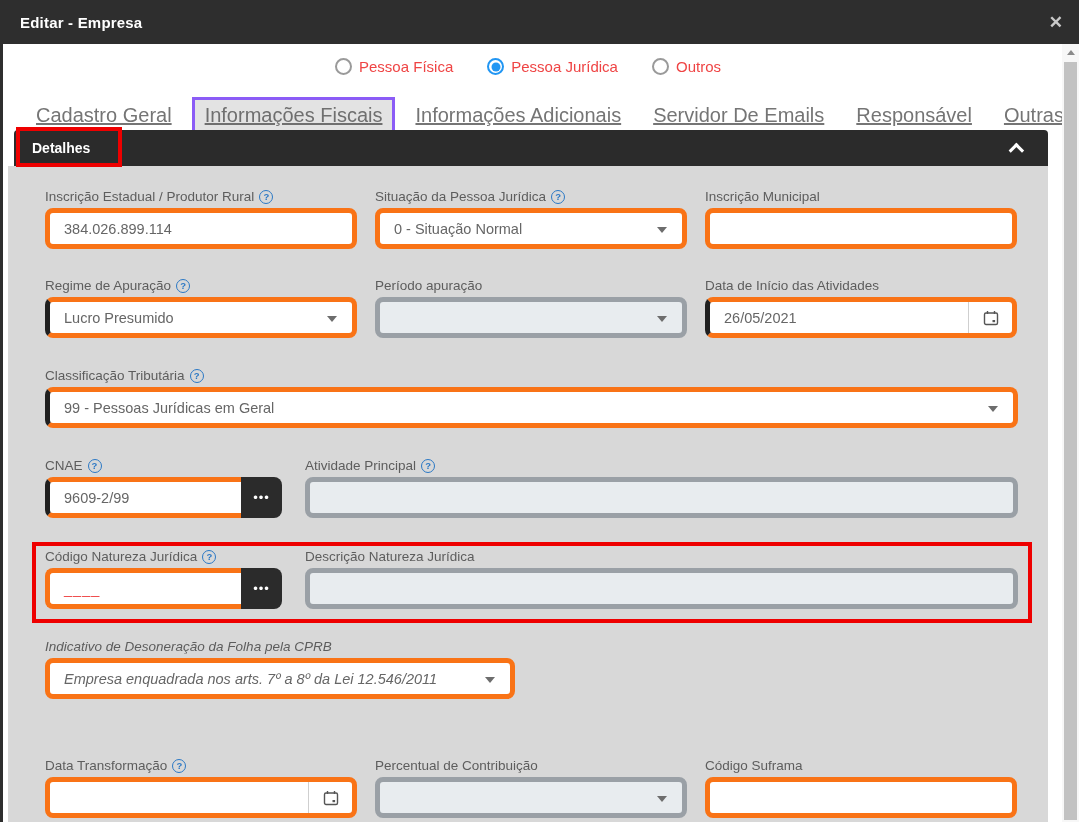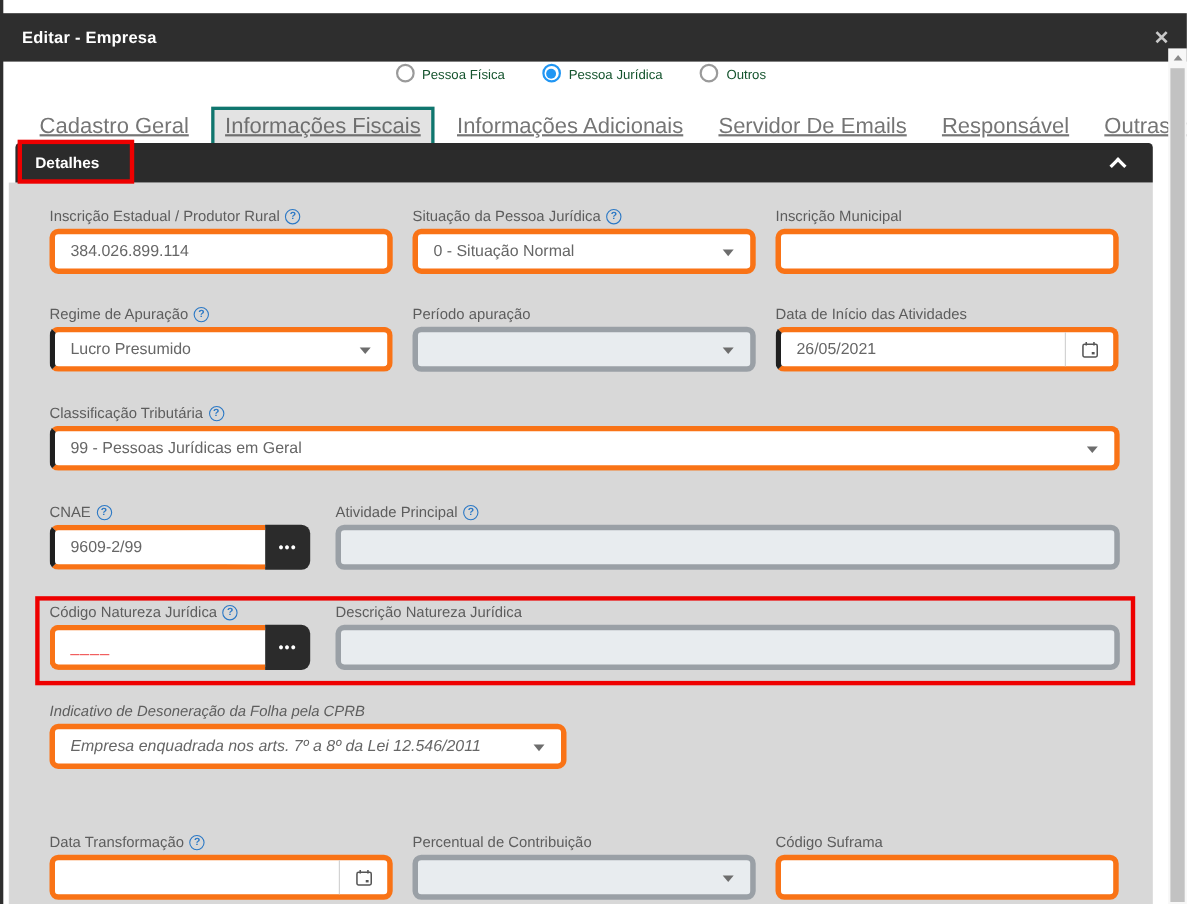--- a/index.html
+++ b/index.html
@@ -3,37 +3,37 @@
 <meta charset="utf-8">
 <style>
   * { margin:0; padding:0; box-sizing:border-box; }
   html,body { width:1079px; height:822px; }
   body { font-family:"Liberation Sans", sans-serif; background:#fff; }
 
   .dialog { position:relative; width:1079px; height:822px; background:#fff; overflow:hidden; }
   .dialog-left-border { position:absolute; left:0; top:0; width:3px; height:822px; background:#2e2e2e; z-index:5; }
 
   
-  .titlebar { position:absolute; left:0; top:12px; width:1079px; height:44px; background:#2e2e2e;
+  .titlebar { position:absolute; left:0; top:0; width:1079px; height:44px; background:#2e2e2e;
               display:flex; align-items:center; justify-content:space-between; padding:0 16px 0 20px; z-index:6; }
   .titlebar .title { color:#fff; font-weight:bold; font-size:15px; letter-spacing:.2px; }
   .close-x { color:#c9c9c9; font-size:17px; font-weight:bold; cursor:pointer; line-height:1; }
 
   
   .radio-row { position:absolute; top:58px; left:0; width:1056px; display:flex; justify-content:center; gap:34px; }
-  .radio-opt { display:flex; align-items:flex-end; gap:7px; cursor:pointer; color:#14532d; font-size:12px; }
+  .radio-opt { display:flex; align-items:center; gap:7px; cursor:pointer; color:#ef4444; font-size:15px; }
   .radio-circle { width:17px; height:17px; border-radius:50%; border:2px solid #9a9a9a; background:#fff; position:relative; flex:0 0 auto; }
   .radio-opt.selected .radio-circle { border-color:#2196f3; }
   .radio-opt.selected .radio-circle::after { content:""; position:absolute; left:50%; top:50%; width:9px; height:9px;
       border-radius:50%; background:#2196f3; transform:translate(-50%,-50%); }
 
   
   .tabs-row { position:absolute; top:97px; left:24px; width:1010px; display:flex; align-items:center; gap:8px; }
   .tab { color:#757575; font-size:20px; padding:6px 12px; cursor:pointer; white-space:nowrap;text-decoration:underline; }
-  .tab.active { background:#e3e3e3; border:3px solid #0f766e; padding:4px 10px; color:#6f6f6f; }
+  .tab.active { background:#e3e3e3; border:3px solid #8b5cf6; padding:4px 10px; color:#6f6f6f; }
 
   
   .panel-wrap { position:absolute; left:8px; top:130px; width:1040px; }
   .section-bar { position:relative; margin-left:6px; height:36px; background:#2b2b2b; border-radius:4px 4px 0 0;
                  display:flex; align-items:center; justify-content:space-between; padding:0 24px 0 18px; }
   .section-title { color:#fff; font-weight:bold; font-size:14px; }
   .detalhes-annotation { position:absolute; left:2px; top:-3px; width:106px; height:40px;
                  border:4px solid #ee0000; pointer-events:none; z-index:4; }
   .chevron-up { width:11px; height:11px; border-top:3px solid #fff; border-left:3px solid #fff;
                 transform:rotate(45deg) translateY(3px); cursor:pointer; }

